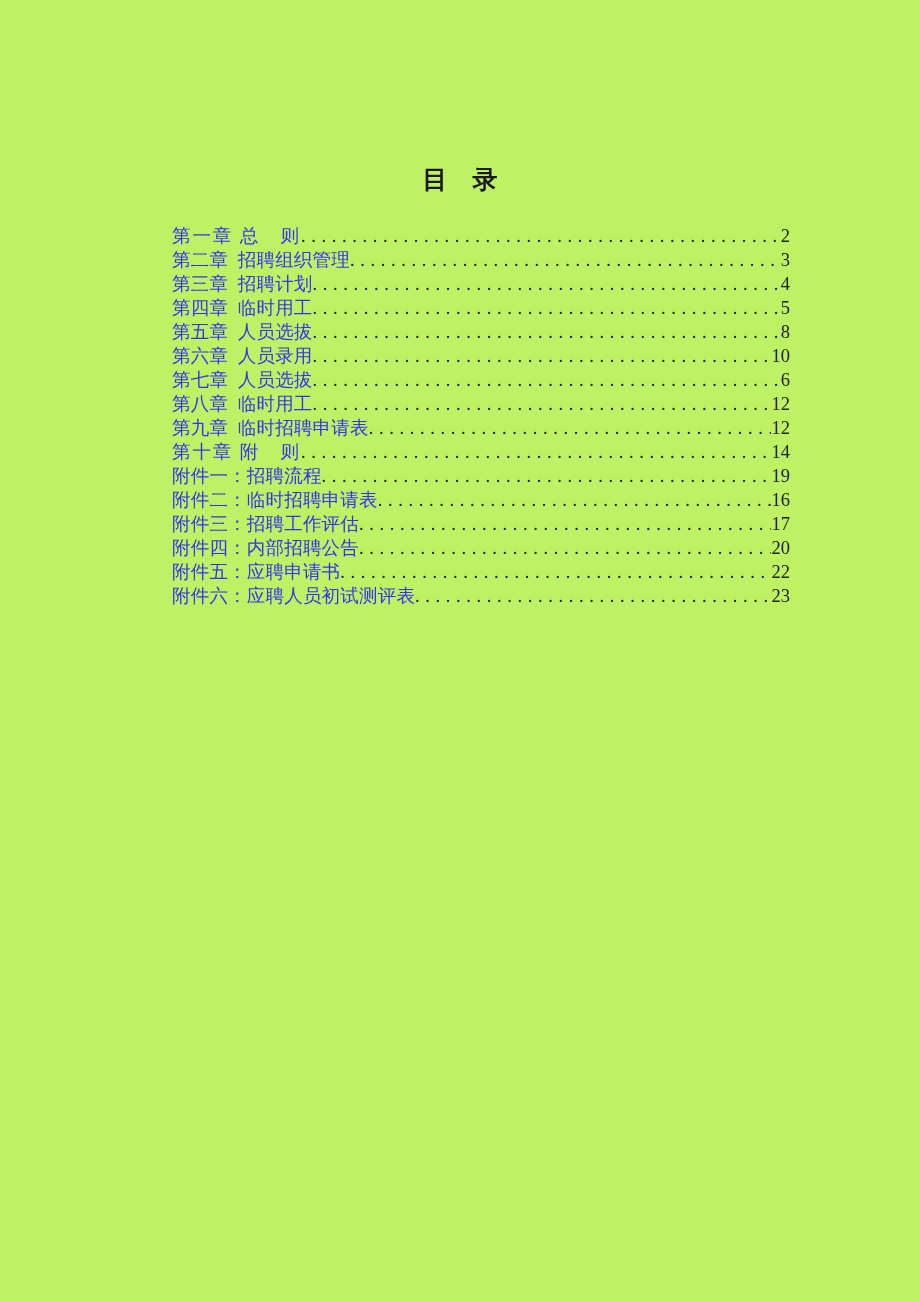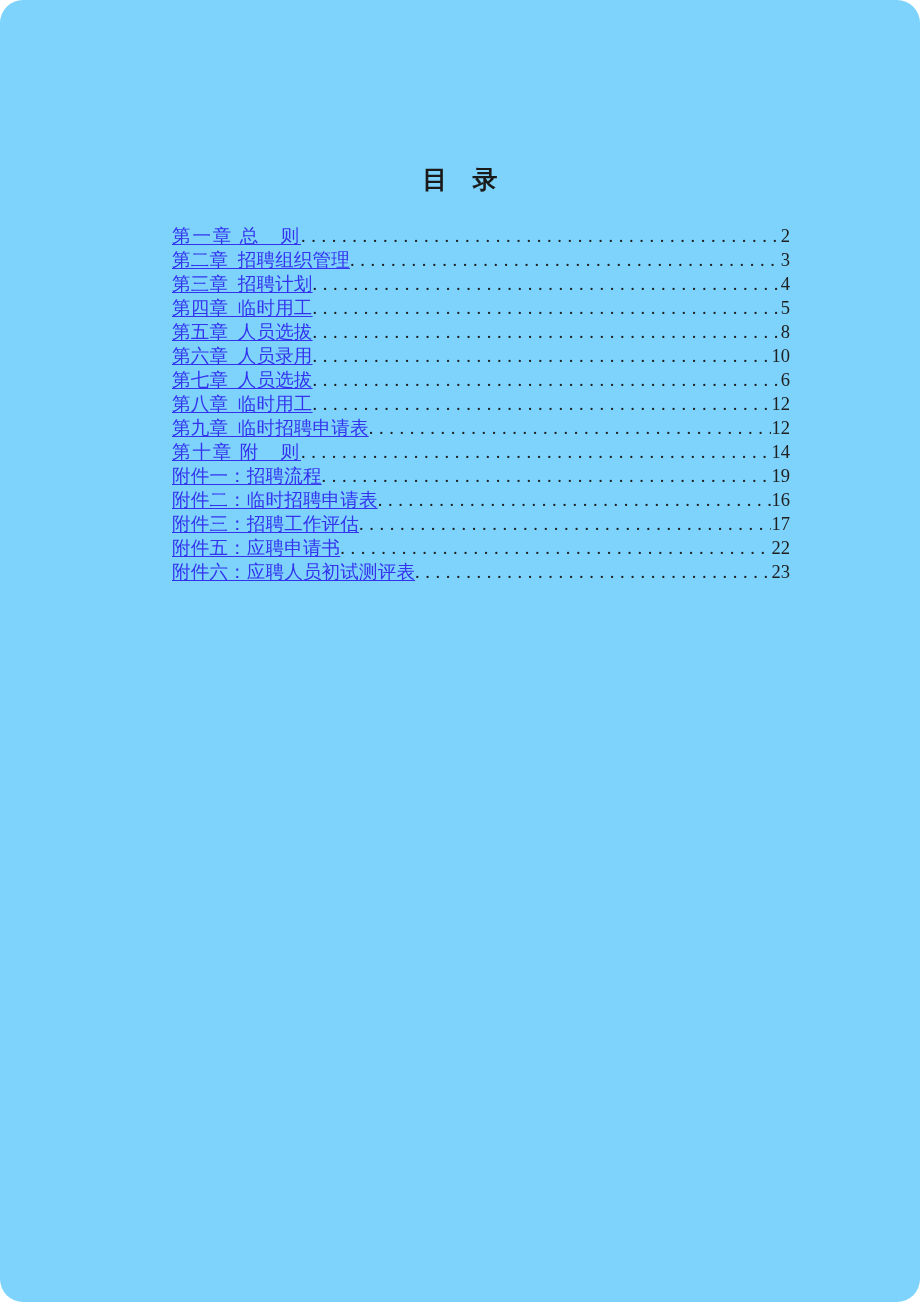--- a/index.html
+++ b/index.html
@@ -15,22 +15,21 @@
     font-family: "Liberation Serif", "DejaVu Serif", serif;
     overflow: hidden;
   }
 
   .page {
     position: absolute;
     left: 0;
     top: 0;
     width: 920px;
     height: 1302px;
-    background: #7dd3fc;
-    border-radius: 23px;
+    background: #bef264;
   }
 
   
   .doc-title {
     position: absolute;
     left: 0;
     top: 162px;
     width: 920px;
     text-align: center;
     font-family: "Liberation Sans", "DejaVu Sans", sans-serif;
@@ -54,21 +53,20 @@
     display: flex;
     align-items: baseline;
     height: 24px;
     font-size: 18.5px;
     line-height: 24px;
     white-space: pre;
   }
 
   .toc-label {
     color: #3333ee;
-    text-decoration: underline;
     text-decoration-color: #3333ee;
     text-underline-offset: 2px;
     flex: 0 0 auto;
     font-size: 18.5px;
     letter-spacing: 0.2px;
     cursor: pointer;
   }
 
   
   .toc-entry.spaced .toc-label {
@@ -115,17 +113,18 @@
       <div class="toc-entry"><span class="toc-label">第四章  临时用工</span><span class="toc-leader"></span><span class="toc-page">5</span></div>
       <div class="toc-entry"><span class="toc-label">第五章  人员选拔</span><span class="toc-leader"></span><span class="toc-page">8</span></div>
       <div class="toc-entry"><span class="toc-label">第六章  人员录用</span><span class="toc-leader"></span><span class="toc-page">10</span></div>
       <div class="toc-entry"><span class="toc-label">第七章  人员选拔</span><span class="toc-leader"></span><span class="toc-page">6</span></div>
       <div class="toc-entry"><span class="toc-label">第八章  临时用工</span><span class="toc-leader"></span><span class="toc-page">12</span></div>
       <div class="toc-entry"><span class="toc-label">第九章  临时招聘申请表</span><span class="toc-leader"></span><span class="toc-page">12</span></div>
       <div class="toc-entry spaced"><span class="toc-label">第十章 附　则</span><span class="toc-leader"></span><span class="toc-page">14</span></div>
       <div class="toc-entry"><span class="toc-label">附件一：招聘流程</span><span class="toc-leader"></span><span class="toc-page">19</span></div>
       <div class="toc-entry"><span class="toc-label">附件二：临时招聘申请表</span><span class="toc-leader"></span><span class="toc-page">16</span></div>
       <div class="toc-entry"><span class="toc-label">附件三：招聘工作评估</span><span class="toc-leader"></span><span class="toc-page">17</span></div>
+      <div class="toc-entry"><span class="toc-label">附件四：内部招聘公告</span><span class="toc-leader"></span><span class="toc-page">20</span></div>
       <div class="toc-entry"><span class="toc-label">附件五：应聘申请书</span><span class="toc-leader"></span><span class="toc-page">22</span></div>
       <div class="toc-entry"><span class="toc-label">附件六：应聘人员初试测评表</span><span class="toc-leader"></span><span class="toc-page">23</span></div>
     </div>
 
 </div>
 
 </body></html>

